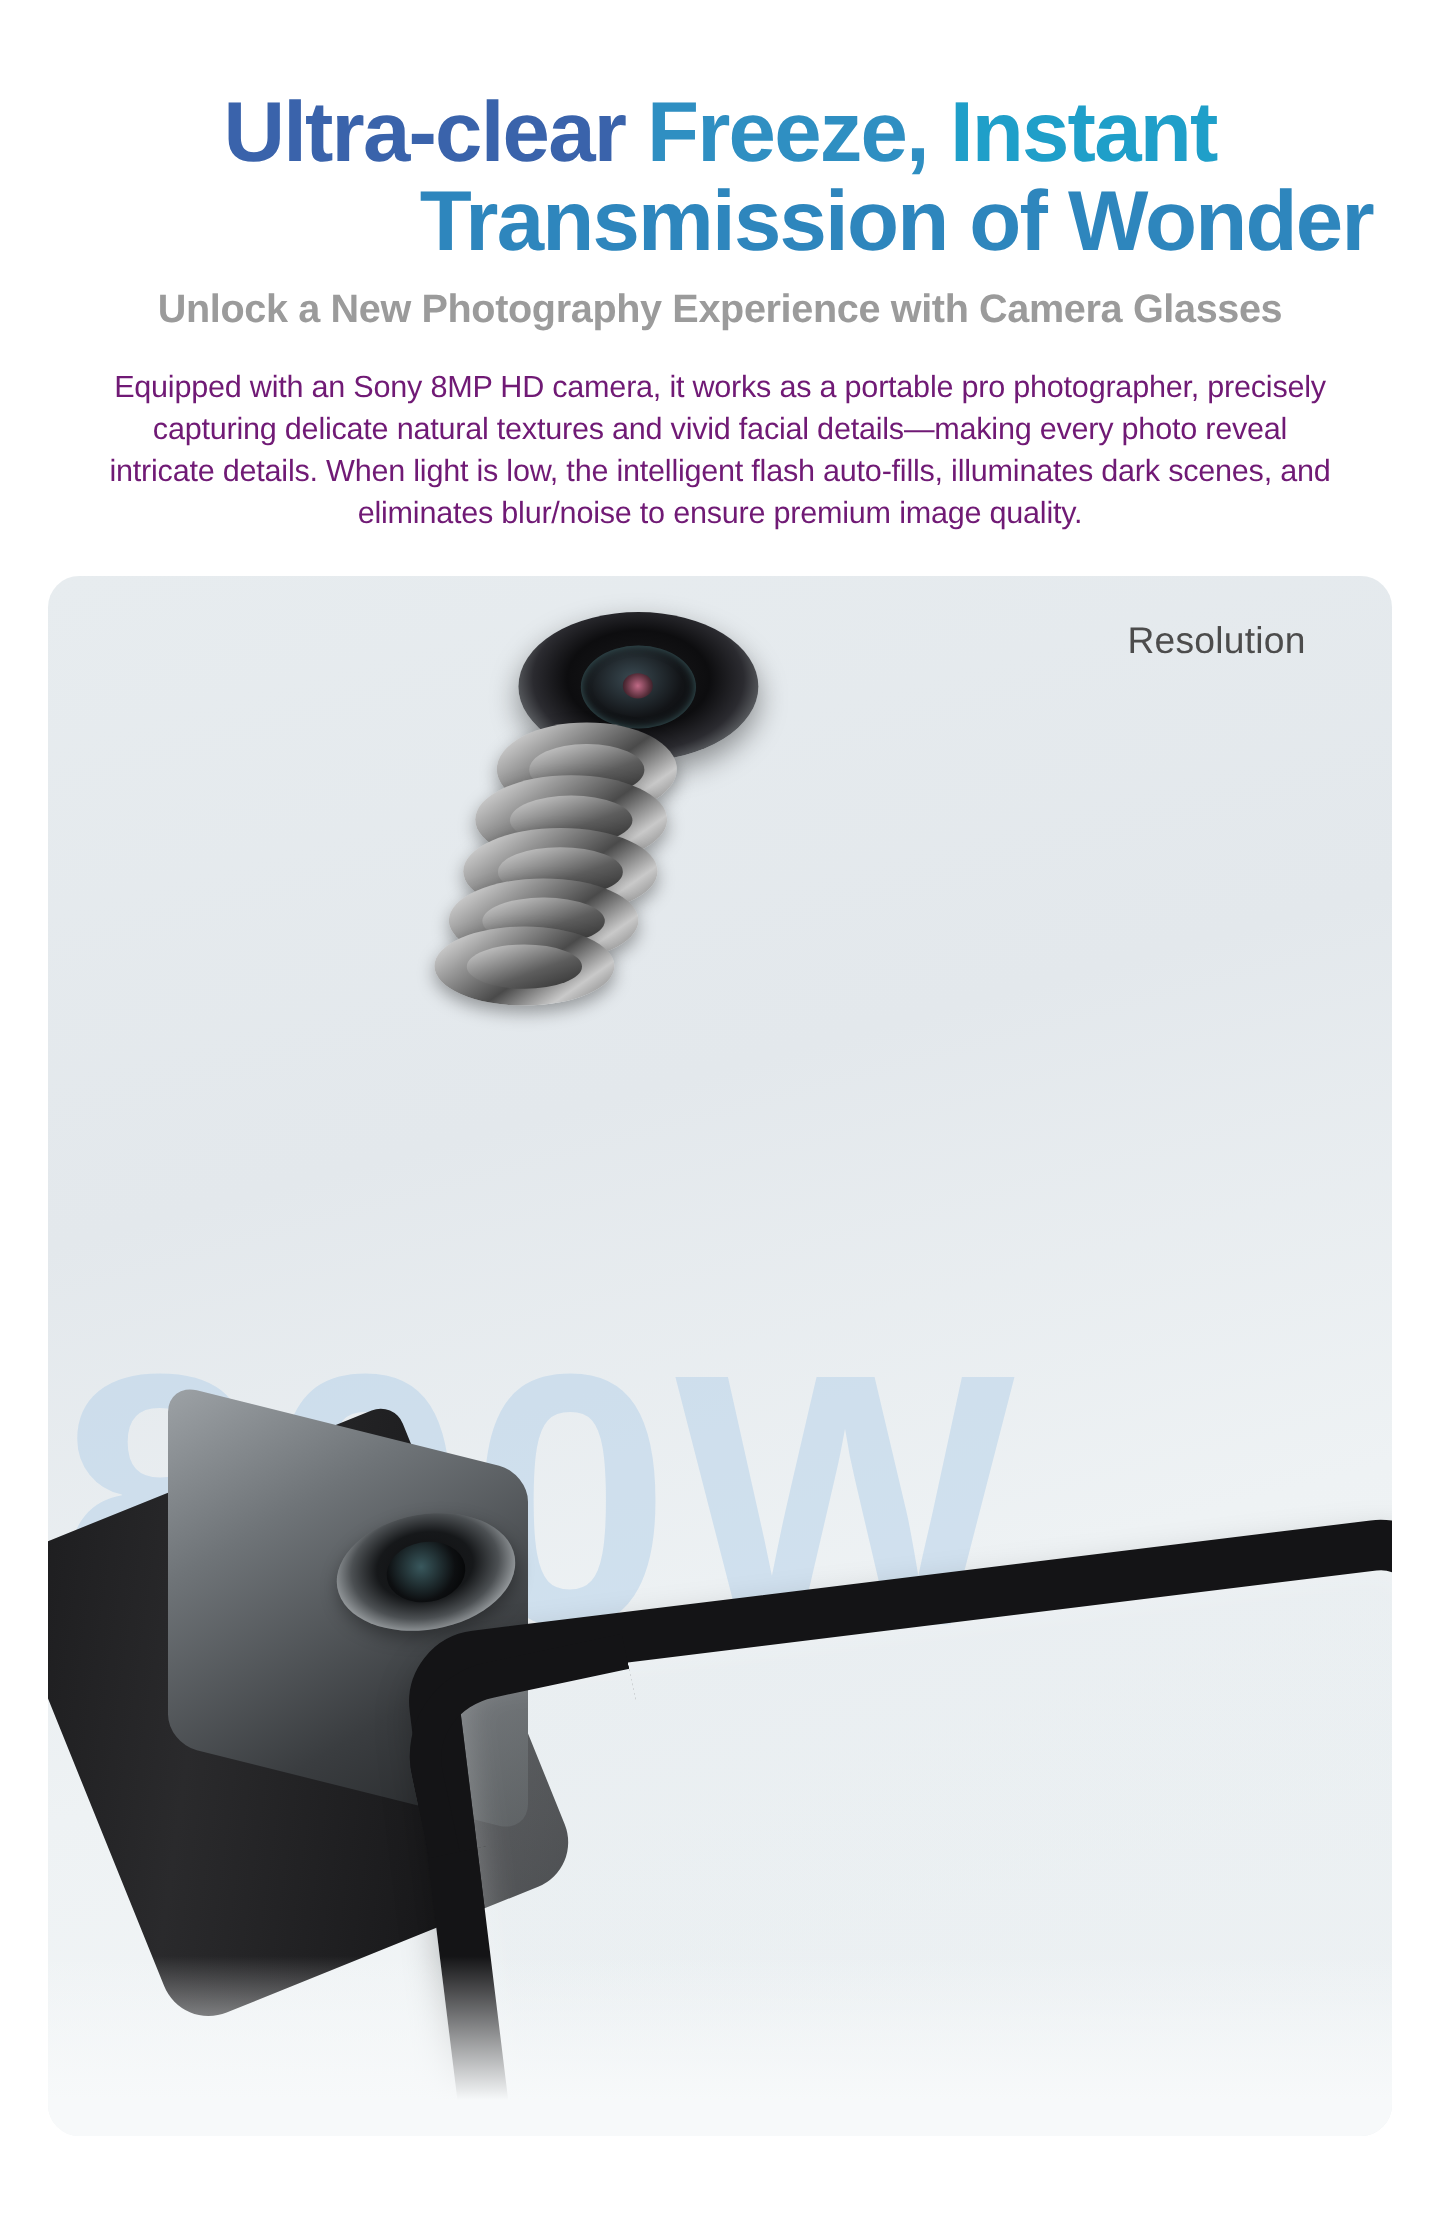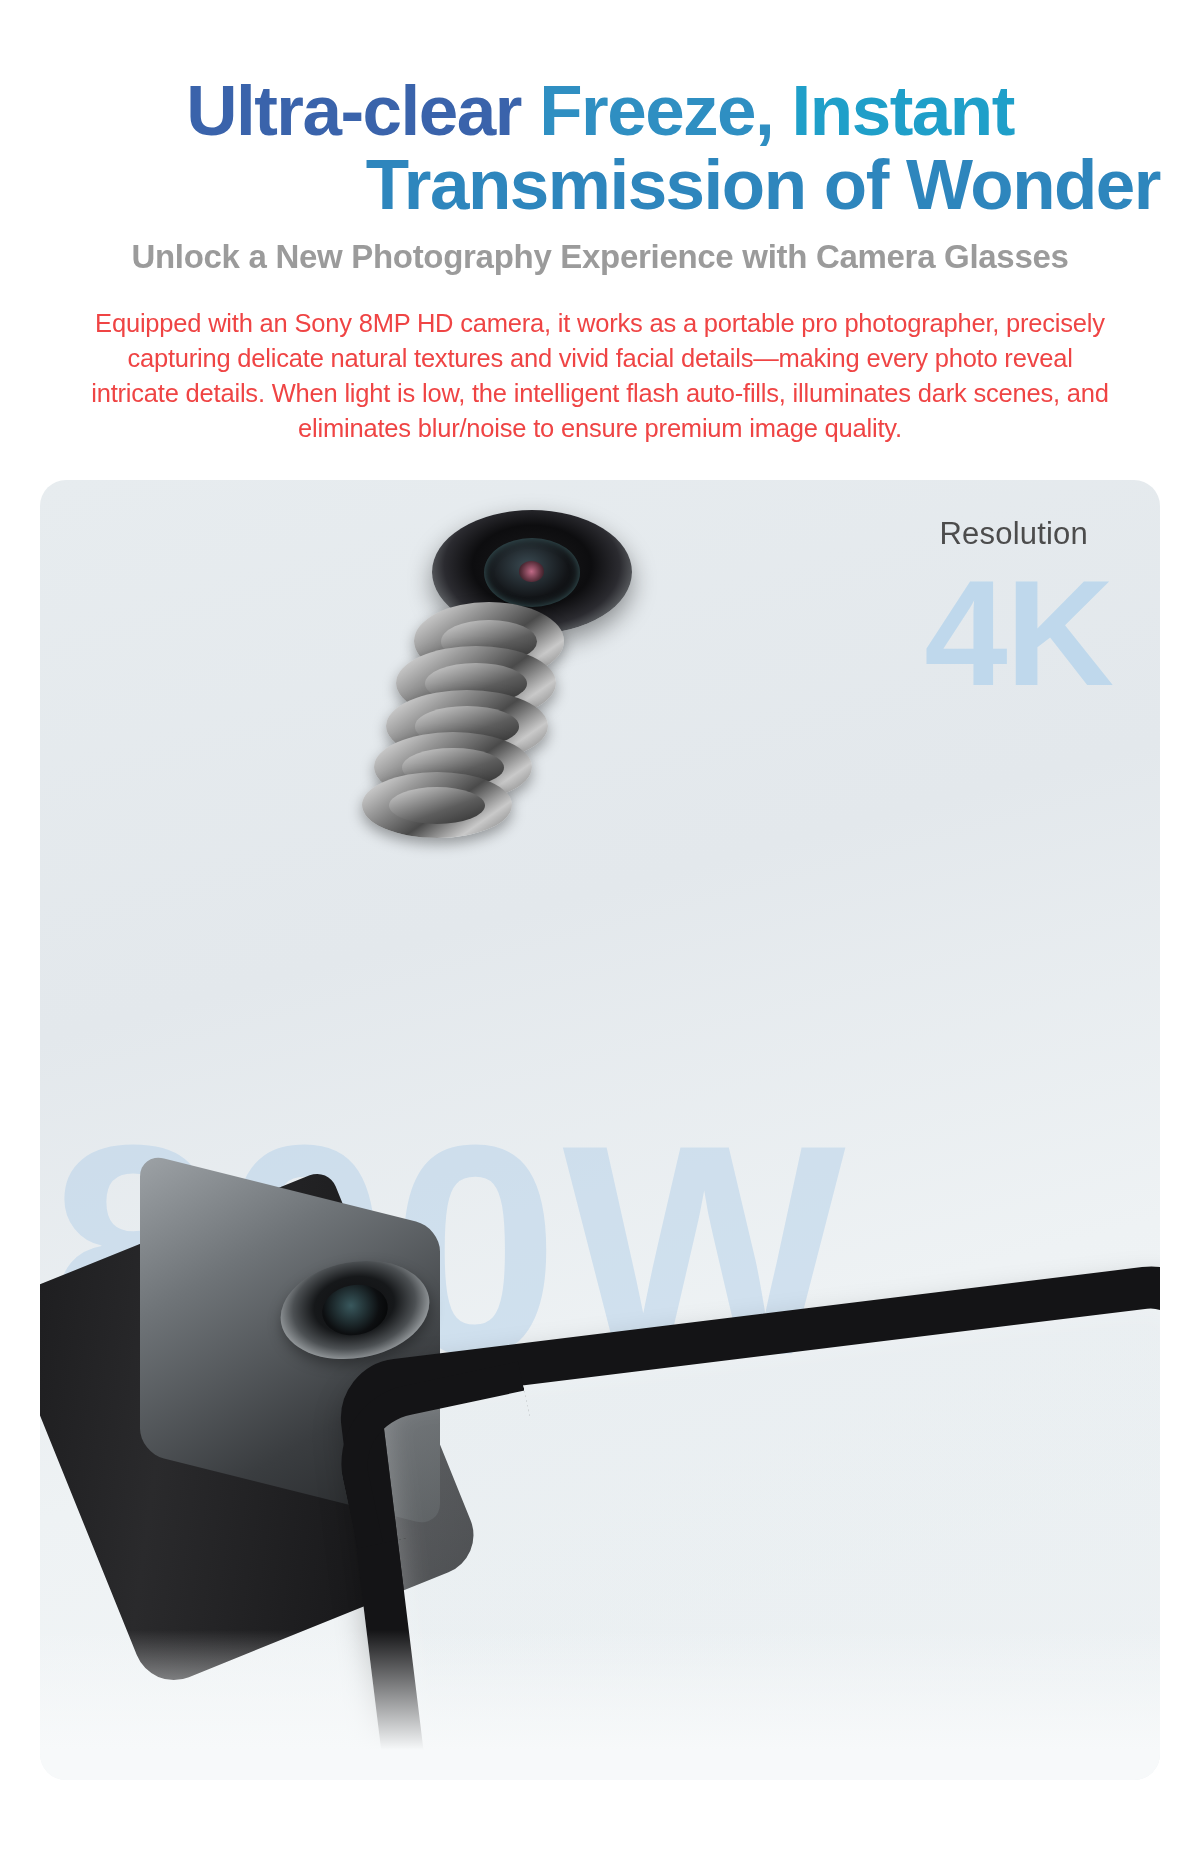--- a/index.html
+++ b/index.html
@@ -27,21 +27,21 @@
     padding-top: 74px;
     text-align: center;
   }
   .headline {
     font-size: 71px;
     line-height: 1.04;
     font-weight: 800;
     letter-spacing: -1.5px;
     color: #2f5ea8;
     margin: 0;
-    padding: 0 40px;
+    padding: 0 56px;
   }
   .headline .line2 { display: block; text-align: right; }
   .grad-a { color: #3a63ab; }
   .grad-b { color: #2f8fc2; }
   .grad-c { color: #1f9fc9; }
   .grad-d { color: #2e86bd; }
 
   .subhead {
     font-size: 33px;
     color: #9b9b9b;
@@ -49,21 +49,21 @@
     margin: 16px 0 0 0;
     letter-spacing: -0.3px;
   }
 
   .body-copy {
     margin: 30px auto 0 auto;
     width: 1030px;
     text-align: center;
     font-size: 25.5px;
     line-height: 1.38;
-    color: #ef4444;
+    color: #701a75;
     letter-spacing: -0.2px;
   }
 
   
   .hero {
     position: relative;
     margin: 34px 40px 0 40px;
     height: 1300px;
     border-radius: 26px;
     overflow: hidden;
@@ -253,21 +253,20 @@
     <p class="subhead">Unlock a New Photography Experience with Camera Glasses</p>
   </div>
 
   <p class="body-copy">Equipped with an Sony 8MP HD camera, it works as a portable pro photographer, precisely capturing delicate natural textures and vivid facial details—making every photo reveal intricate details. When light is low, the intelligent flash auto-fills, illuminates dark scenes, and eliminates blur/noise to ensure premium image quality.</p>
 
   <div class="hero">
 
     <div class="wm-800w">800W</div>
 
     <div class="res-label">Resolution</div>
-    <div class="res-value">4K</div>
 
     <div class="lens-stack">
       <div class="top-lens">
         <div class="glass"></div>
       </div>
       <div class="ring hole" style="left:74px; top:92px; width:150px; height:78px;"></div>
       <div class="ring hole" style="left:56px; top:136px; width:160px; height:74px;"></div>
       <div class="ring hole" style="left:46px; top:180px; width:162px; height:72px;"></div>
       <div class="ring hole" style="left:34px; top:222px; width:158px; height:70px;"></div>
       <div class="ring hole" style="left:22px; top:262px; width:150px; height:66px;"></div>

